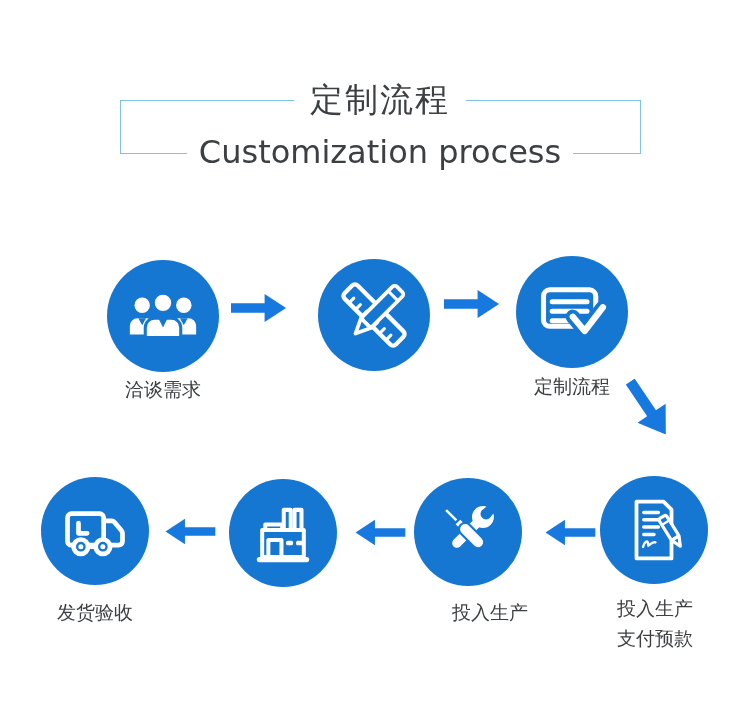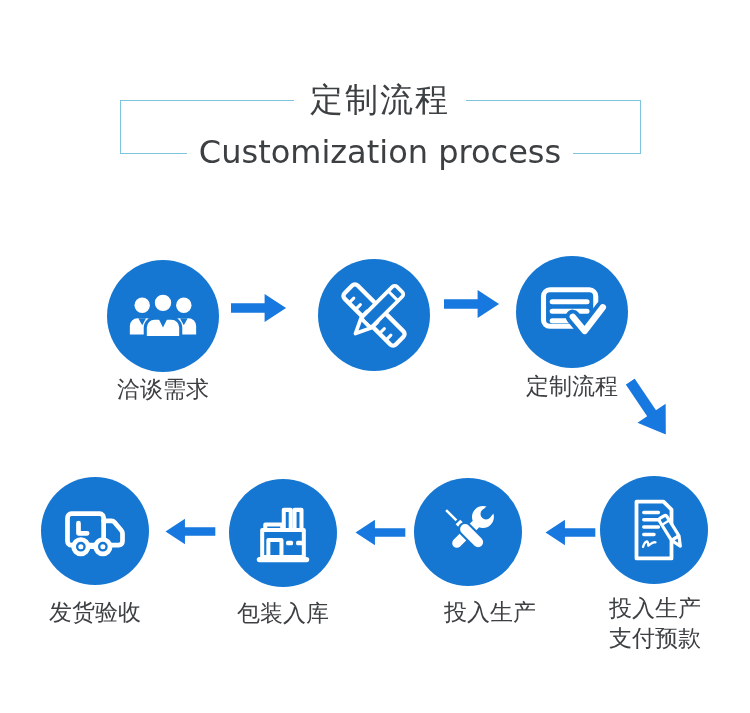--- a/index.html
+++ b/index.html
@@ -20,21 +20,21 @@
   
   .circle{position:absolute;border-radius:50%;background:var(--circle);display:flex;align-items:center;justify-content:center;}
   .c1{left:107px;top:260px;width:112px;height:112px;}
   .c2{left:318px;top:259px;width:112px;height:112px;}
   .c3{left:516px;top:256px;width:112px;height:112px;}
   .c4{left:600px;top:476px;width:108px;height:108px;}
   .c5{left:414px;top:478px;width:108px;height:108px;}
   .c6{left:229px;top:479px;width:108px;height:108px;}
   .c7{left:41px;top:477px;width:108px;height:108px;}
   
-  .lab{position:absolute;width:220px;text-align:center;font-size:23px;color:var(--text);font-weight:500;line-height:28px;}
+  .lab{position:absolute;width:220px;text-align:center;font-size:19px;color:var(--text);font-weight:500;line-height:28px;}
   .l1{left:53px;top:375px;}
   .l2{left:264px;top:375px;}
   .l3{left:462px;top:372px;}
   .l4{left:545px;top:593px;line-height:30px;}
   .l5{left:380px;top:598px;}
   .l6{left:173px;top:599px;}
   .l7{left:-15px;top:598px;}
   
   .arrow{position:absolute;display:block;}
   .arrow-fill{fill:var(--arrow);}
@@ -172,21 +172,20 @@
         <rect x="31.5" y="7" width="4.5" height="13"></rect>
         <rect x="12.5" y="16.5" width="11" height="3.5"></rect>
         <rect x="10.5" y="20" width="27" height="17.5"></rect>
         <rect x="14.5" y="26.5" width="8.5" height="11"></rect>
       </g>
       <rect class="fill-w" x="26" y="27" width="4.5" height="3" rx="1"></rect>
       <rect class="fill-w" x="32.5" y="27" width="4.5" height="3" rx="1"></rect>
       <rect class="fill-w" x="7" y="37.5" width="34" height="3.5" rx="1.75"></rect>
     </svg>
   </div>
-  <div class="lab l6">包装入库</div>
 
   <svg class="arrow a5" viewBox="0 0 60 32">
     <polygon class="arrow-fill" points="0,11 36,11 36,1 59,16 36,31 36,21 0,21"></polygon>
   </svg>
 
   <div class="circle c7">
     <svg class="icon" width="76" height="66" viewBox="0 0 48 42">
       <g class="stroke-w" style="stroke-width:3">
         <rect x="6.5" y="10" width="23" height="20" rx="2.5"></rect>
         <path d="M13.5,16 v6.5 h5.5"></path>

